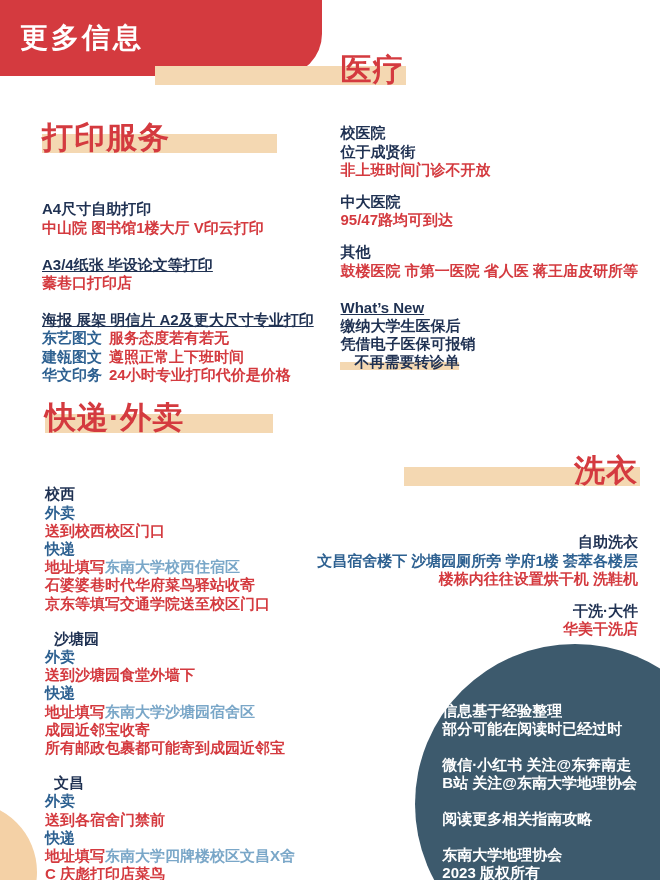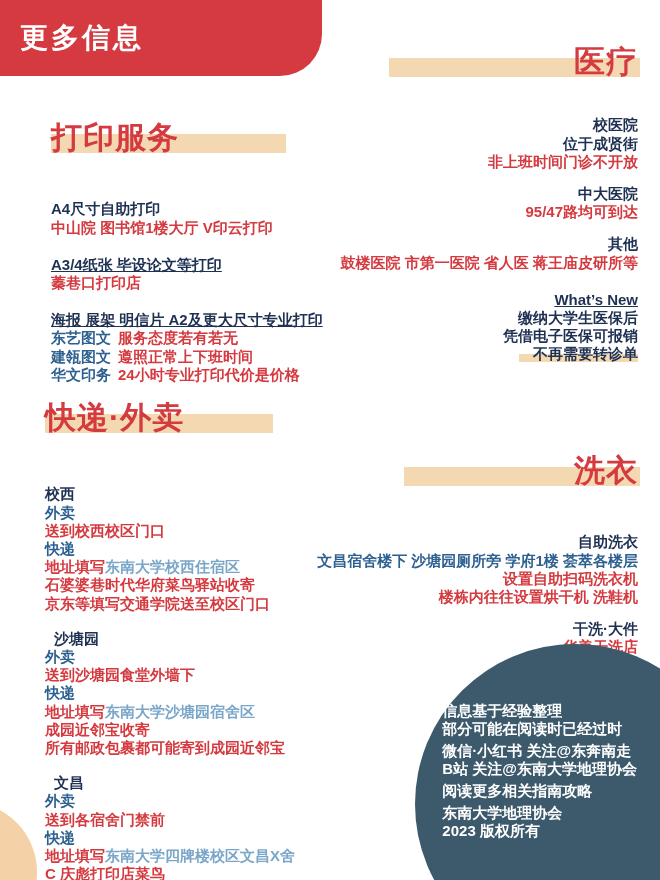--- a/index.html
+++ b/index.html
@@ -10,23 +10,23 @@
   
   .banner{
     position:absolute;left:0;top:0;width:322px;height:76px;
     background:var(--red,#d43a3f);border-bottom-right-radius:42px;
     display:flex;align-items:center;
   }
   .banner-title{color:#fff;font-size:28px;margin-left:20px;letter-spacing:3px;}
 
   
   .sec{position:absolute;}
-  .sec-print{left:51px;top:96px;}
+  .sec-print{left:42px;top:96px;}
   .sec-delivery{left:45px;top:376px;}
-  .sec-medical{right:22px;top:20px;text-align:right;}
+  .sec-medical{right:22px;top:28px;text-align:left;}
   .sec-laundry{right:22px;top:429px;text-align:right;}
 
   .title-row{margin:0 0 22px 0;}
   .sec-medical .title-row{margin-bottom:14px;}
   .sec-delivery .title-row{margin-bottom:27px;}
   .title{
     position:relative;display:inline-block;z-index:0;
     font-size:31px;line-height:1;letter-spacing:1px;color:var(--red,#d43a3f);
   }
   .title::after{
@@ -55,21 +55,21 @@
     padding-left:14px;
   }
 
   
   .circle-footer{
     position:absolute;left:415px;top:644px;width:320px;height:320px;
     border-radius:50%;background:var(--footer-bg,#3d5a6d);
   }
   .circle-text{position:absolute;top:58px;right:98px;text-align:left;}
   .circle-text .line{font-size:15px;line-height:18px;}
-  .gap-c{margin-top:4px;}
+  .gap-c{margin-top:18px;}
 
   
   .beige-circle{
     position:absolute;left:-103px;top:802px;width:140px;height:140px;
     border-radius:50%;background:var(--beige-circle,#f4d1a6);
   }
 </style>
 </head>
 <body>
 
@@ -153,21 +153,20 @@
       <span class="hl">不再需要转诊单</span>
     </div>
   </section>
 
   <section class="sec sec-laundry">
     <div class="title-row">
       <h2 class="title title-laundry">洗衣</h2>
     </div>
     <div class="line navy">自助洗衣</div>
     <div class="line blue">文昌宿舍楼下 沙塘园厕所旁 学府1楼 荟萃各楼层</div>
-    <div class="line red">设置自助扫码洗衣机</div>
     <div class="line red">楼栋内往往设置烘干机 洗鞋机</div>
     <div class="line navy gap-sm">干洗·大件</div>
     <div class="line red">华美干洗店</div>
   </section>
 
   <div class="beige-circle"></div>
 
   <div class="circle-footer">
     <div class="circle-text">
       <div class="line white">信息基于经验整理</div>

